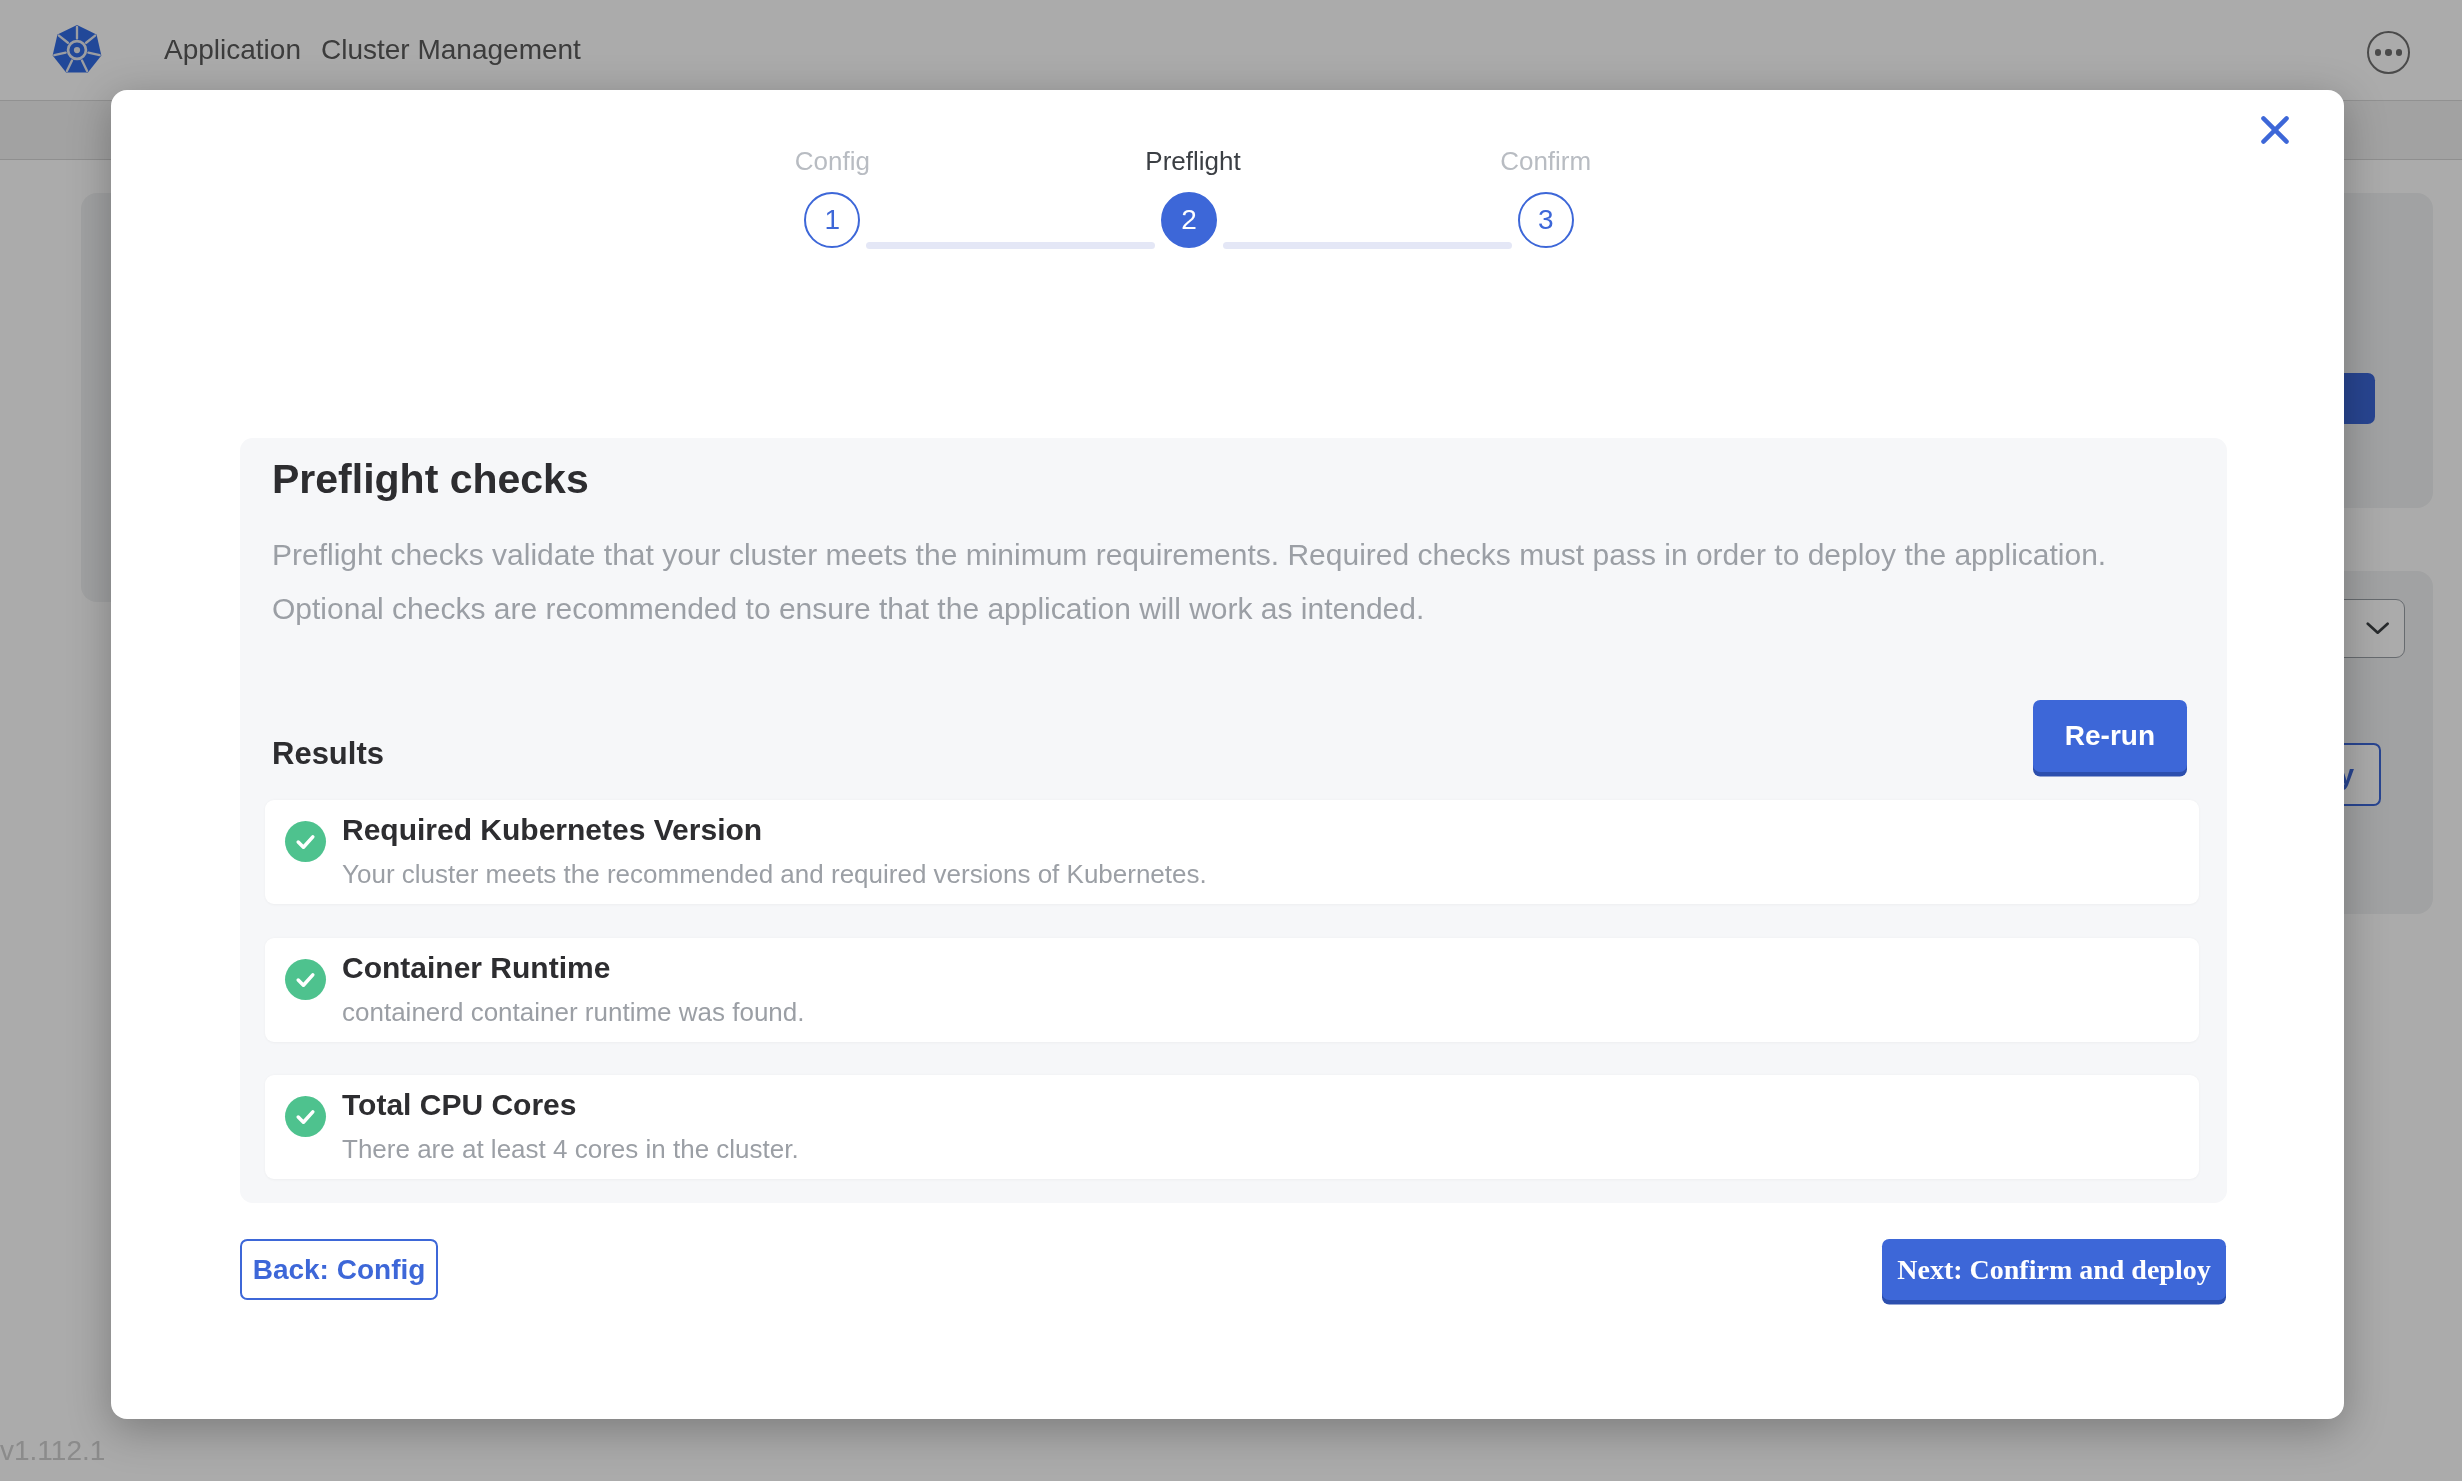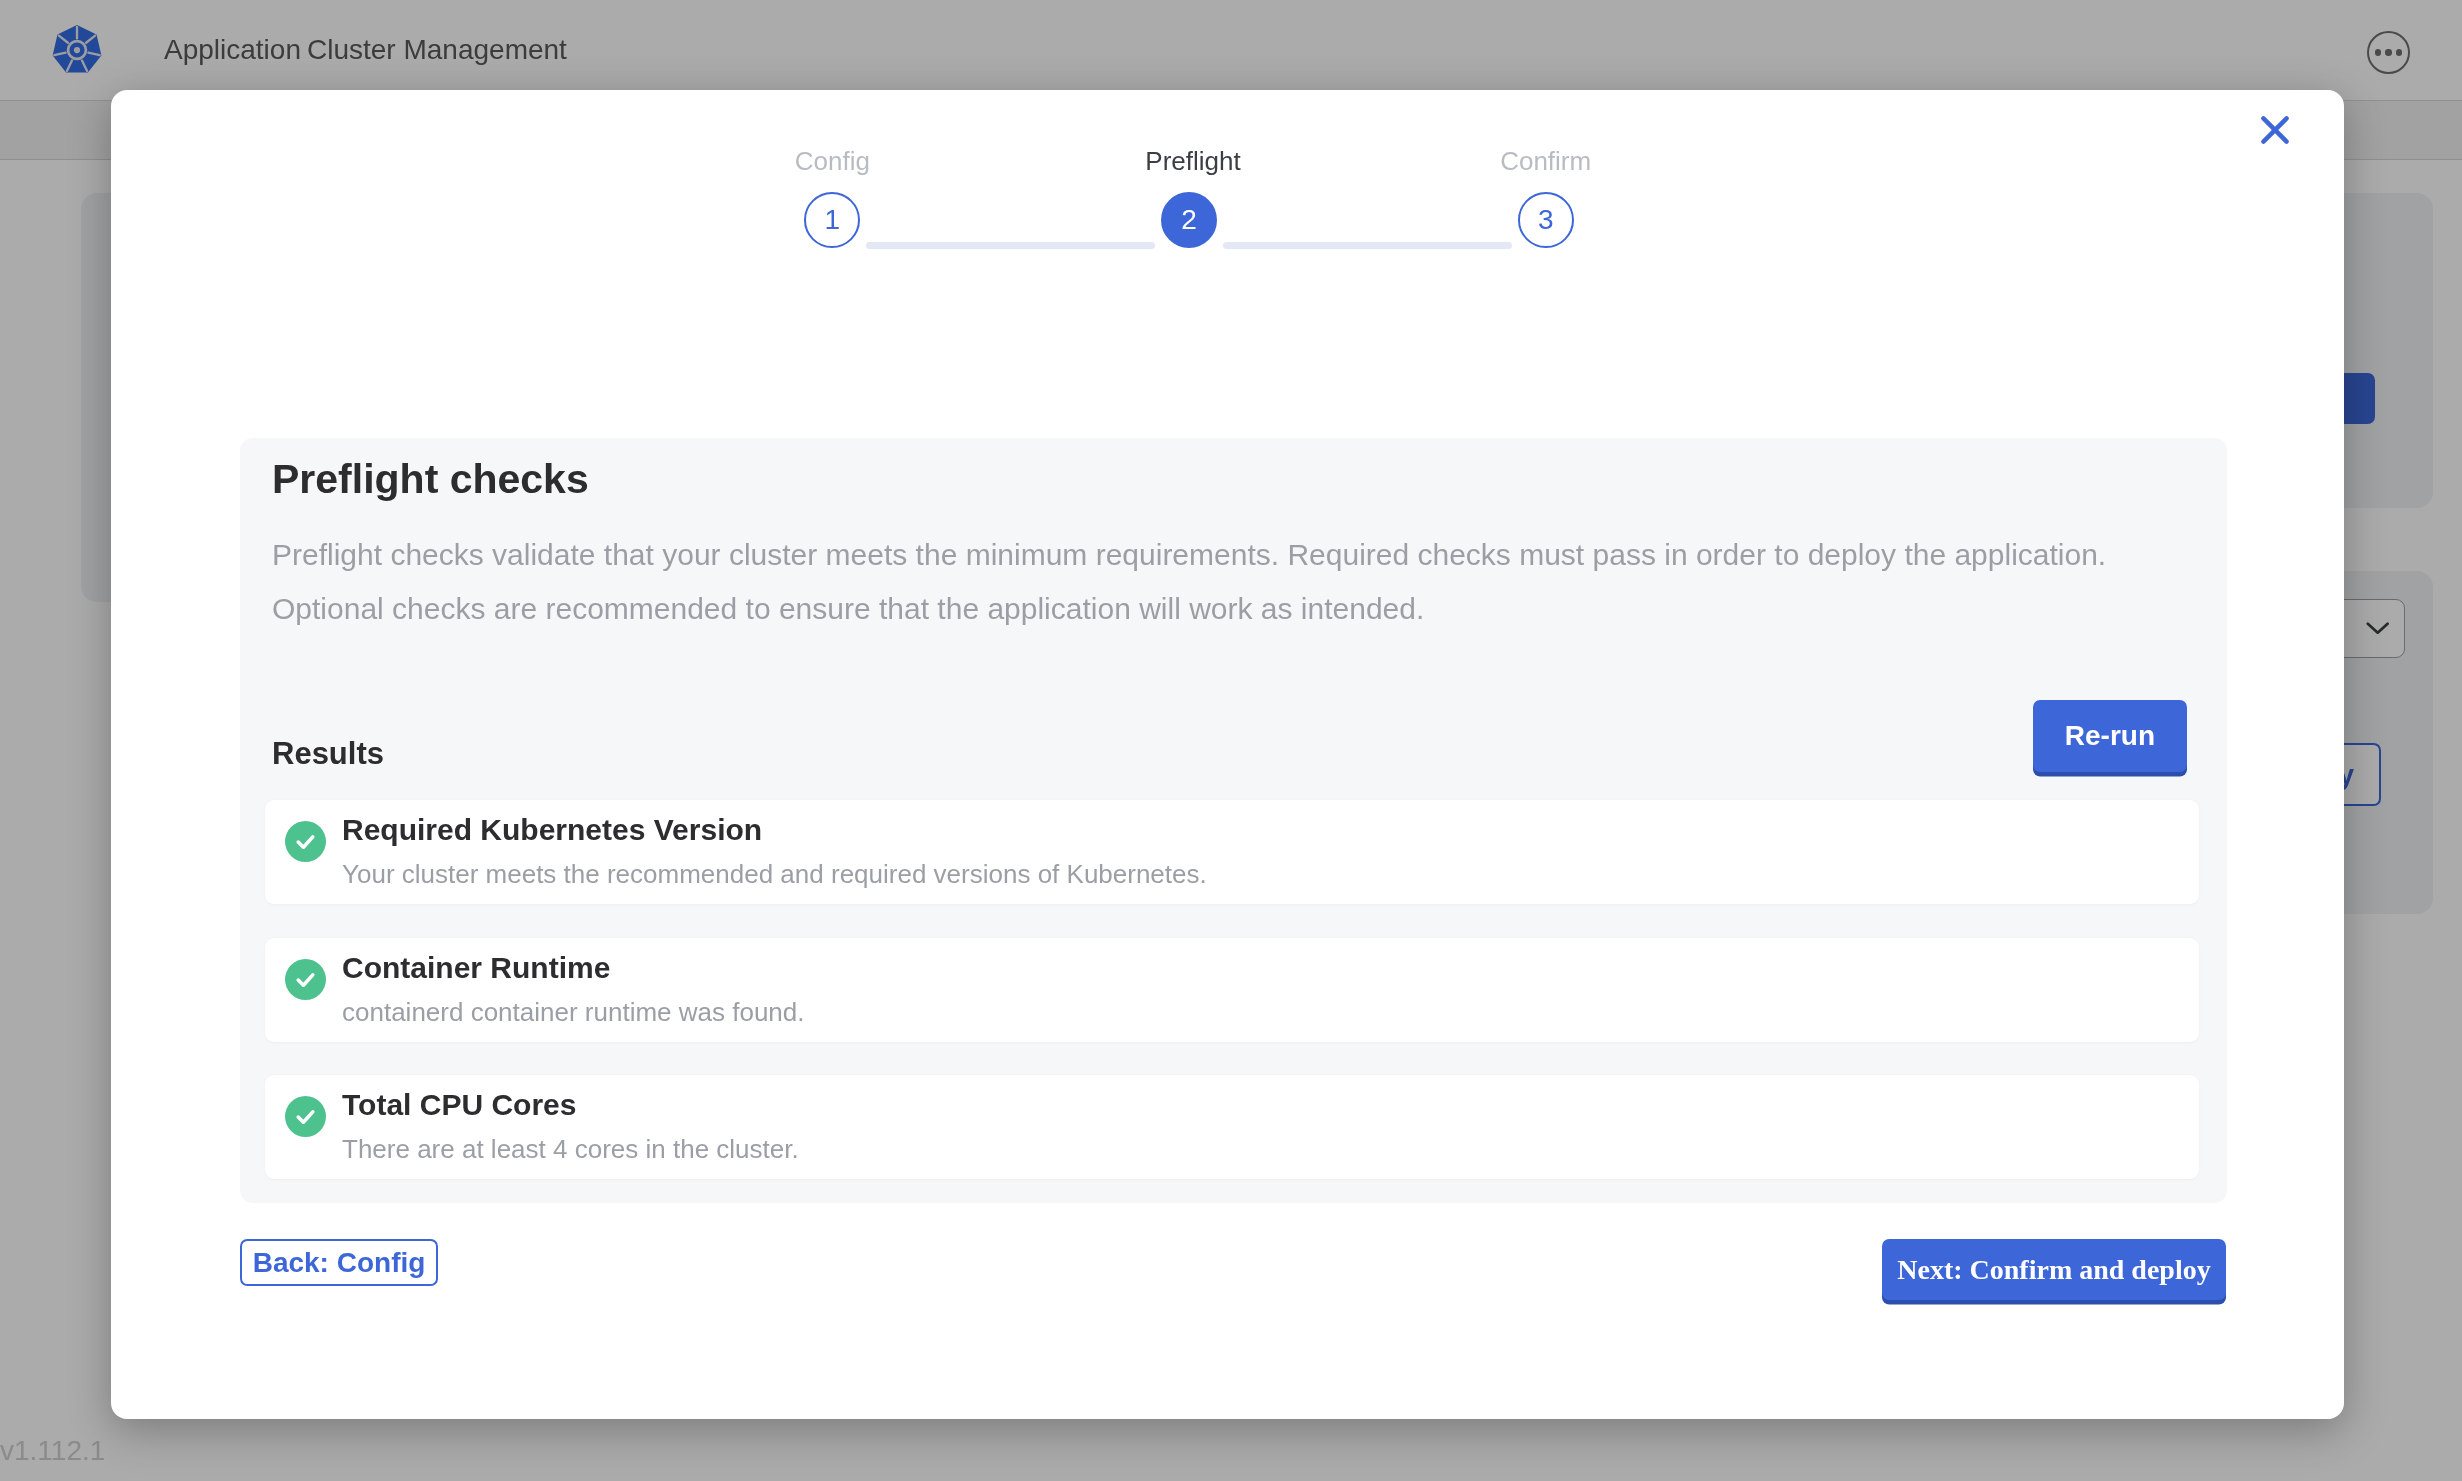--- a/index.html
+++ b/index.html
@@ -106,21 +106,21 @@
     box-shadow:0 0.9px 2.7px rgba(0,0,0,0.04);
   }
   .result-row.r0 { top:362px; } .result-row.r1 { top:500px; } .result-row.r2 { top:637px; }
   .check-badge {
     left:20px; top:20.7px; width:41px; height:41px; border-radius:50%;
     background:var(--green,#4ec28e); display:flex; align-items:center; justify-content:center;
   }
   .row-title { left:77px; top:12.6px; font-size:30px; font-weight:700; color:var(--dark-text,#2d2d30); }
   .row-desc  { left:77px; top:59px; font-size:26px; color:var(--muted-text,#9b9fa5); }
 
-  .back-btn { left:129px; top:1149px; width:198px; height:47px; }
+  .back-btn { left:129px; top:1149px; width:198px; height:61px; }
   .next-btn { left:1771px; top:1149px; width:344px; height:61px;font-family:Liberation Serif, serif; }
 </style>
 </head>
 <body>
 
 <header class="abs navbar">
   <span class="abs" style="left:52px; top:25px; width:50px; height:50px;">
     <svg width="50" height="50" viewBox="0 0 56 56">
       <polygon points="28,0 49.9,10.5 55.3,34.2 40.2,53.2 15.8,53.2 0.7,34.2 6.1,10.6" fill="#326ce5"></polygon>
       <circle cx="28" cy="28" r="10" fill="none" stroke="#e8eaf0" stroke-width="3"></circle>
@@ -130,21 +130,21 @@
         <line x1="38.2" y1="19.9" x2="48.3" y2="11.8"></line>
         <line x1="40.7" y1="30.9" x2="53.4" y2="33.8"></line>
         <line x1="33.6" y1="39.7" x2="39.3" y2="51.4"></line>
         <line x1="22.4" y1="39.7" x2="16.7" y2="51.4"></line>
         <line x1="15.3" y1="30.9" x2="2.6" y2="33.8"></line>
         <line x1="17.8" y1="19.9" x2="7.7" y2="11.8"></line>
       </g>
     </svg>
   </span>
   <button class="abs nav-tab" style="left:164px; top:0;">Application</button>
-  <button class="abs nav-tab" style="left:307px; top:0;">Cluster Management</button>
+  <button class="abs nav-tab" style="left:321px; top:0;">Cluster Management</button>
   <button class="abs more-btn">
     <i></i>
       <i></i>
       <i></i>
   </button>
 </header>
 
 <div class="abs toolbar"></div>
 <div class="abs bg-card left"></div>
 <div class="abs bg-card rightA"></div>

